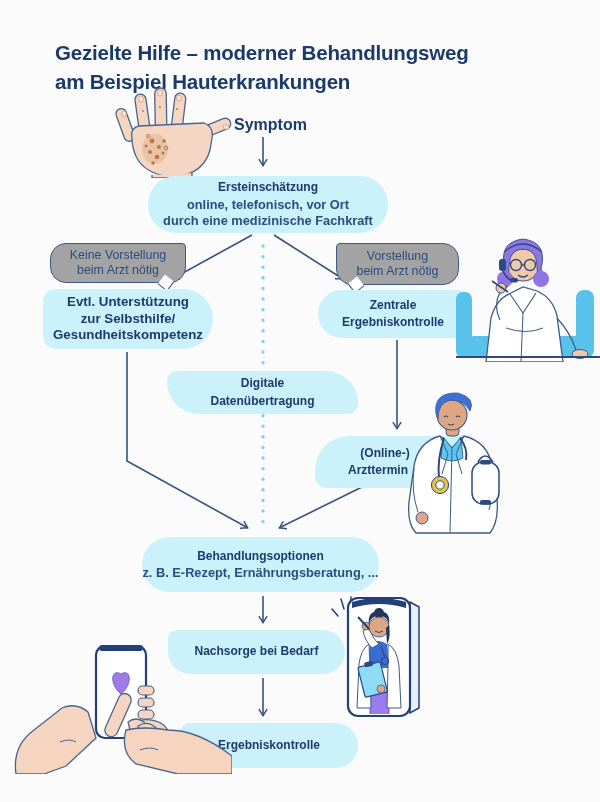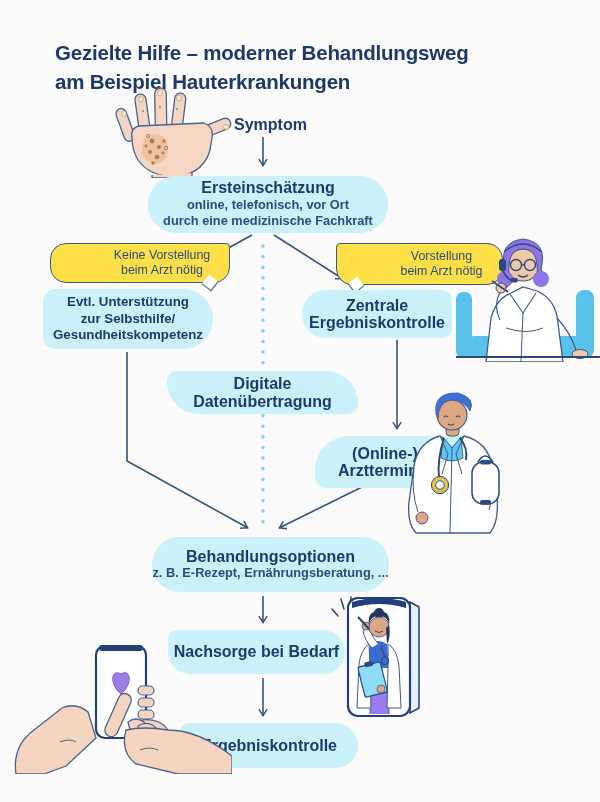--- a/index.html
+++ b/index.html
@@ -8,27 +8,27 @@
     background:#fbfbfc;
     font-family:"Liberation Sans","DejaVu Sans",sans-serif;
   }
   .abs{position:absolute;}
   h1{margin:8px;font-size:20.5px;font-weight:700;color:#1b3a6b;line-height:29px;letter-spacing:-0.2px;}
   .box{
     position:absolute;background:#cbf1fb;color:#1d3a6d;
     display:flex;flex-direction:column;justify-content:center;align-items:center;
     text-align:center;z-index:3;
   }
-  .box .b{font-weight:700;font-size:16px;line-height:17.5px;}
+  .box .b{font-weight:700;font-size:12px;line-height:17.5px;}
   .box .r{font-weight:700;font-size:12.8px;line-height:16.5px;color:#2d4c7f;}
   .box .b3{font-weight:700;font-size:13.3px;line-height:16.5px;}
   .bubble{
-    position:absolute;background:#fde047;border:1.5px solid #3c5a88;color:#2d4c7f;
+    position:absolute;background:#a3a3a3;border:1.5px solid #3c5a88;color:#2d4c7f;
     display:flex;flex-direction:column;justify-content:center;align-items:center;
-    text-align:center;font-size:12.4px;line-height:15.5px;z-index:3;padding-left:44px;
+    text-align:center;font-size:12.4px;line-height:15.5px;z-index:3;
   }
   .bubble-left{border-radius:16px 4px 16px 16px;}
   .bubble-right{border-radius:4px 16px 16px 16px;}
   .tail{position:absolute;width:11px;height:11px;background:#fff;}
   .tail-br{bottom:-7px;right:13px;border-right:1.5px solid #3c5a88;border-bottom:1.5px solid #3c5a88;transform:rotate(38deg);}
   .tail-bl{bottom:-7px;left:13px;border-left:1.5px solid #3c5a88;border-bottom:1.5px solid #3c5a88;transform:rotate(-38deg);}
   .sym{position:absolute;font-weight:700;font-size:16px;color:#1d3a6d;z-index:3;}
   svg{display:block;}
   .lay1{z-index:1;} .lay2{z-index:2;} .lay4{z-index:4;}
 </style>
@@ -116,36 +116,36 @@
     <span>beim Arzt nötig</span>
     <i class="tail tail-bl"></i>
   </div>
 
   <div class="box" style="left:43px;top:289px;width:170px;height:60px;border-radius:16px 38px 38px 16px;">
     <span class="b3">Evtl. Unterstützung</span>
     <span class="b3">zur Selbsthilfe/</span>
     <span class="b3">Gesundheitskompetenz</span>
   </div>
 
-  <div class="box" style="left:302px;top:290px;width:150px;height:48px;border-radius:38px 16px 16px 38px;">
+  <div class="box" style="left:318px;top:290px;width:150px;height:48px;border-radius:38px 16px 16px 38px;">
     <span class="b">Zentrale</span>
     <span class="b">Ergebniskontrolle</span>
   </div>
 
   <div class="box" style="left:167px;top:371px;width:191px;height:43px;border-radius:10px 32px 10px 32px;">
     <span class="b">Digitale</span>
     <span class="b">Datenübertragung</span>
   </div>
 
   <div class="box" style="left:315px;top:436px;width:156px;height:52px;border-radius:34px 12px 12px 12px;padding-right:0;">
     <span class="b" style="margin-right:16px;">(Online-)</span>
     <span class="b" style="margin-right:30px;">Arzttermin</span>
   </div>
 
-  <div class="box" style="left:152px;top:537px;width:237px;height:55px;border-radius:28px;">
+  <div class="box" style="left:142px;top:537px;width:237px;height:55px;border-radius:28px;">
     <span class="b">Behandlungsoptionen</span>
     <span class="r">z. B. E-Rezept, Ernährungsberatung, ...</span>
   </div>
 
   <div class="box" style="left:168px;top:630px;width:177px;height:44px;border-radius:12px 30px 30px 30px;">
     <span class="b">Nachsorge bei Bedarf</span>
   </div>
 
   <div class="box" style="left:180px;top:723px;width:178px;height:45px;border-radius:12px 30px 30px 12px;">
     <span class="b">Ergebniskontrolle</span>

